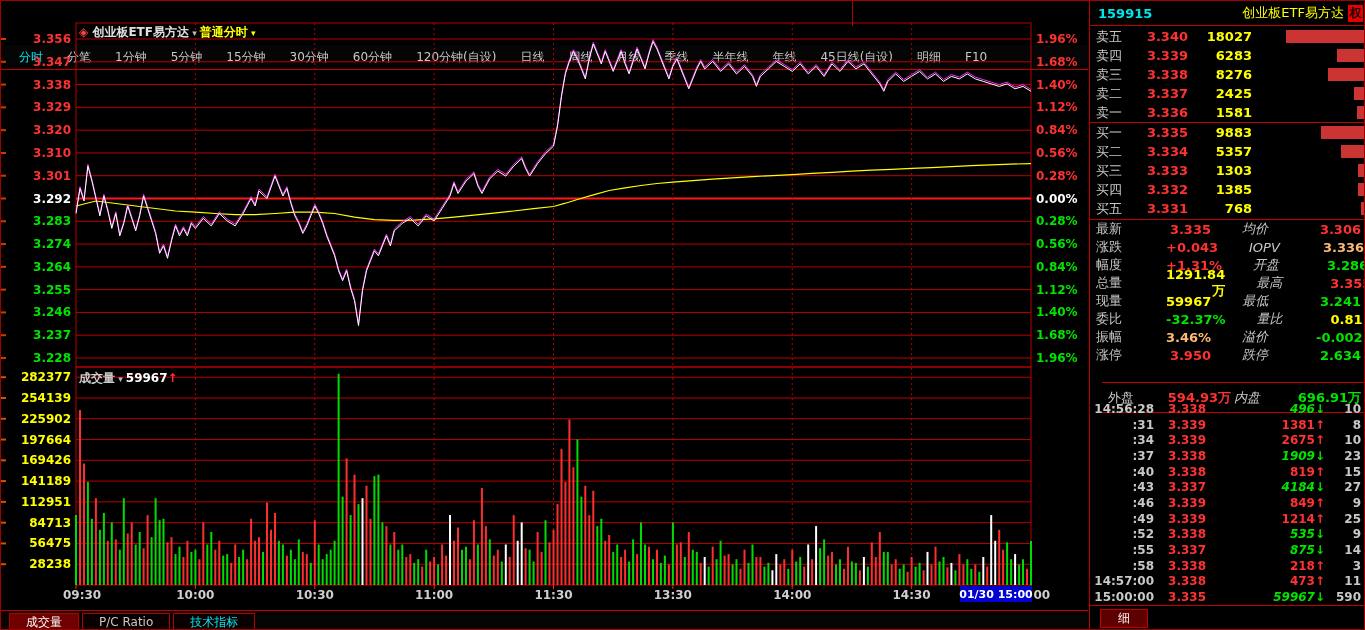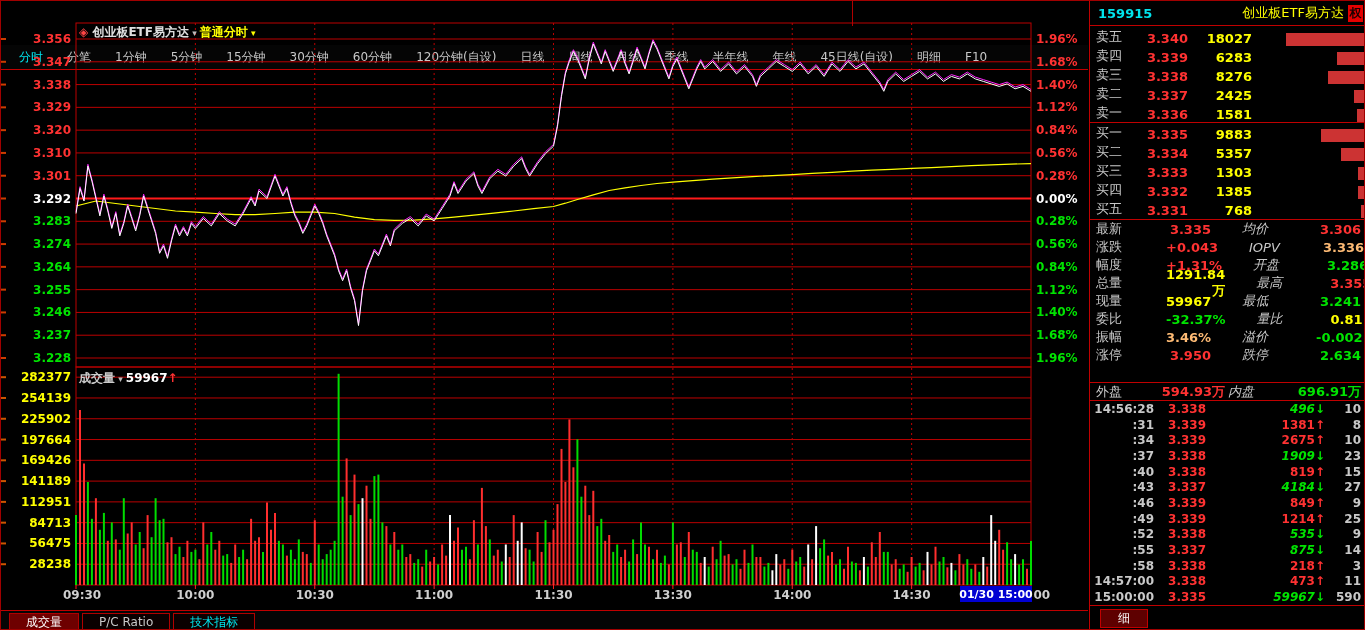--- a/index.html
+++ b/index.html
@@ -27,35 +27,35 @@
   
   .right-panel{position:absolute;left:1088px;top:0;width:277px;height:630px;
                border-left:1px solid #c00000;box-sizing:border-box;background:#000;}
   .rp-header{height:25px;border-bottom:1px solid #c00000;display:flex;align-items:center;
              padding:0 3px 0 8px;box-sizing:border-box;}
   .rp-code{color:#00e5ee;font-size:13px;font-weight:bold;}
   .rp-name{color:#ffff00;font-size:13px;margin-left:auto;}
   .rp-badge{background:#e60000;color:#1a0000;font-size:12px;font-weight:bold;width:15px;height:17px;
             line-height:17px;text-align:center;margin-left:4px;}
   .orderbook{position:absolute;top:26px;left:0;right:0;}
-  .ob-row{display:flex;align-items:flex-end;height:19px;padding:0 2px 0 6px;}
+  .ob-row{display:flex;align-items:center;height:19px;padding:0 2px 0 6px;}
   .ob-label{color:#c8c8c8;font-size:13px;width:36px;}
   .ob-price{color:#ff3232;font-size:13px;font-weight:bold;width:56px;text-align:right;}
   .ob-vol{color:#ffff00;font-size:13px;font-weight:bold;width:64px;text-align:right;}
   .ob-bar-zone{flex:1;display:flex;justify-content:flex-end;padding-left:4px;}
   .ob-bar{height:13px;background:#cc3333;}
   .ob-divider{border-top:1px solid #c00000;margin:0;height:0;}
   .stats{position:absolute;top:218px;left:0;right:0;border-top:1px solid #c00000;}
   .stat-row{display:flex;align-items:center;height:18px;padding:0 5px 0 6px;font-size:13px;gap:28px;}
   .s-label{color:#c8c8c8;width:42px;flex:none;}
   .s-label.s2{margin-left:3px;width:46px;font-style:italic;}
   .s-val{font-weight:bold;flex:1;text-align:right;color:#ffffff;}
   .s-val.red{color:#ff3232;} .s-val.green{color:#00e400;}
   .s-val.yellow{color:#ffff00;} .s-val.white{color:#fdba74;}
-  .inout{position:absolute;top:381px;left:0;right:0;height:19px;display:flex;align-items:center;
+  .inout{position:absolute;top:381px;left:12px;right:0;height:31px;display:flex;align-items:center;
          border-top:1px solid #c00000;border-bottom:1px solid #c00000;
          padding:0 5px 0 6px;font-size:13px;box-sizing:border-box;}
   .ticks{position:absolute;top:400px;left:0;right:0;}
   .tick-row{display:flex;align-items:center;height:15.7px;font-size:12px;
             padding:0 5px 0 4px;font-weight:bold;}
   .t-time{color:#c8c8c8;width:60px;text-align:right;flex:none;}
   .t-price{color:#ff3232;width:52px;text-align:right;flex:none;}
   .t-vol{flex:1;text-align:right;}
   .t-vol.up{color:#ff3232;} .t-vol.down{color:#00e400;font-style:italic;}
   .t-count{color:#c8c8c8;width:36px;text-align:right;flex:none;}

